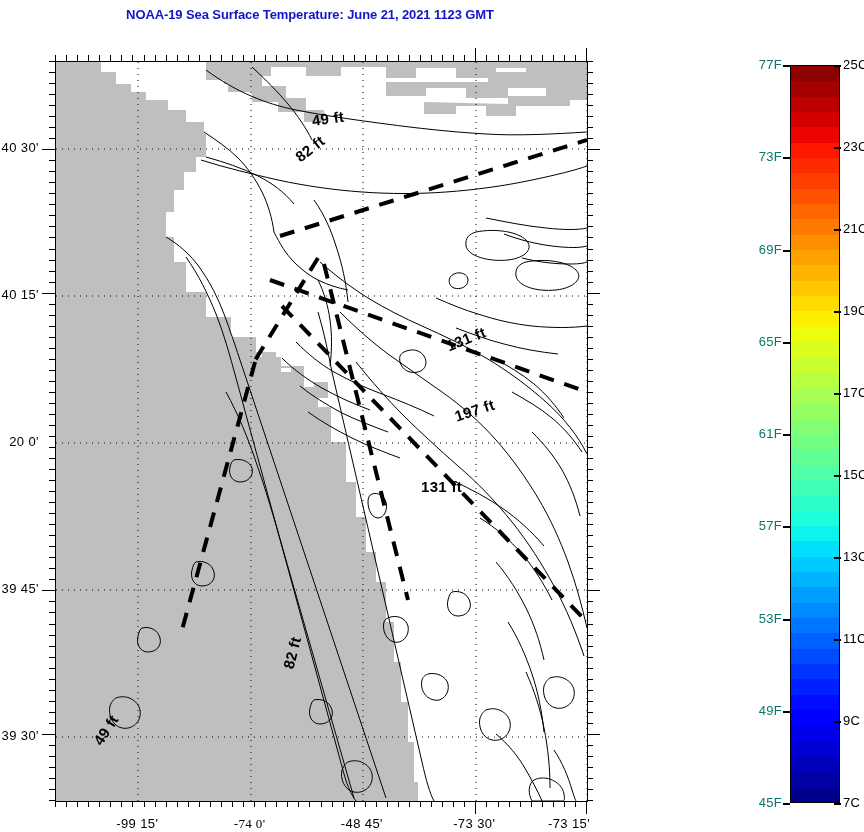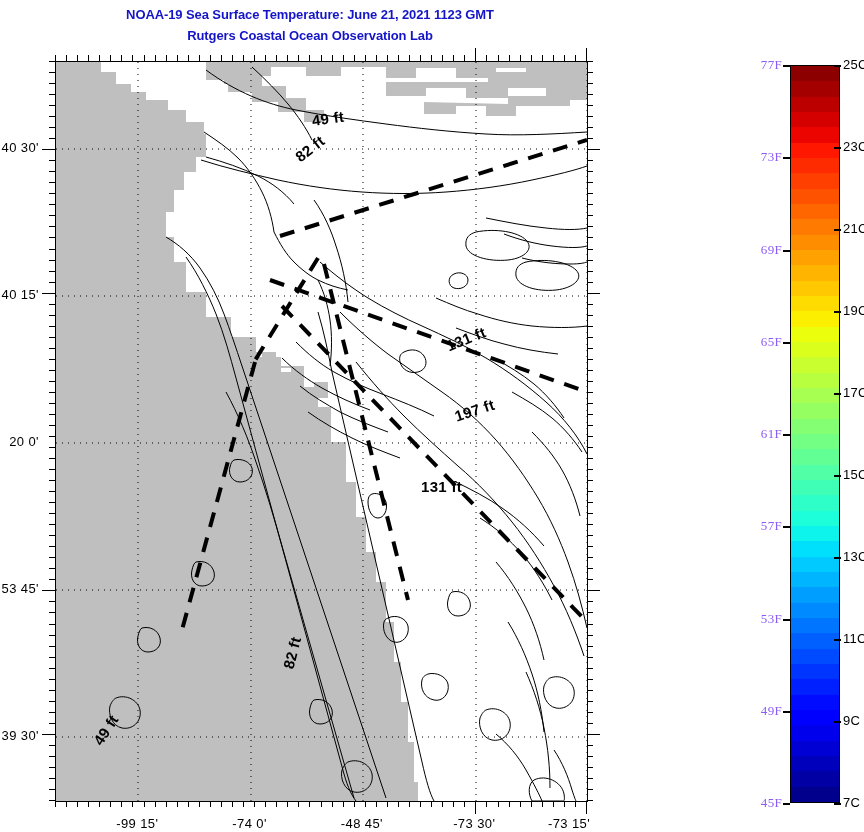--- a/index.html
+++ b/index.html
@@ -22,37 +22,36 @@
 
   .ylab{position:absolute;font-size:13px;color:#000;white-space:nowrap;
         text-align:right;letter-spacing:0.4px;}
   .xlab{position:absolute;font-size:13px;color:#000;white-space:nowrap;
         letter-spacing:0.4px;}
 
   
   #cbar{position:absolute;left:790px;top:65px;width:50px;height:738px;
         border:1px solid #000;box-sizing:border-box;}
   #cbar-grad{position:absolute;left:0;top:0;right:0;bottom:0;}
-  .cb-lab-left{position:absolute;font-size:13px;color:#8b5cf6;text-align:right;
-               white-space:nowrap;letter-spacing:0.3px;font-family:Liberation Serif, serif;}
+  .cb-lab-left{position:absolute;font-size:13px;color:#0f766e;text-align:right;
+               white-space:nowrap;letter-spacing:0.3px;}
   .cb-lab-right{position:absolute;font-size:13px;color:#000;text-align:left;
                 white-space:nowrap;letter-spacing:0.3px;}
   .cb-tick-l{position:absolute;background:#000;width:7px;height:2px;left:783px;}
   .cb-tick-r{position:absolute;background:#000;width:7px;height:2px;left:834px;}
 
   
   .depth{position:absolute;font-size:15px;font-weight:bold;color:#000;
          white-space:nowrap;letter-spacing:0.3px;}
 </style>
 </head>
 <body>
 
 <div id="title-block">
   <div>NOAA-19 Sea Surface Temperature:  June 21, 2021 1123 GMT</div>
-  <div>Rutgers Coastal Ocean Observation Lab</div>
 </div>
 
 <div id="plot">
   <svg width="531" height="739" viewBox="0 0 531 739">
 
     <g fill="#bfbfbf" stroke="none">
 
       <path d="M0,0 L45,0 L45,10 L60,10 L60,22 L75,22 L75,30 L90,30 L90,38 L112,38
                L112,48 L130,48 L130,60 L148,60 L148,72 L150,72 L150,95 L140,95
                L140,110 L128,110 L128,128 L118,128 L118,150 L110,150 L110,175
@@ -446,26 +445,26 @@
     <div class="tick" style="top: 694.881px; height: 1px; width: 6px; left: 0px;"></div>
     <div class="tick" style="top: 705.91px; height: 1px; width: 6px; left: 0px;"></div>
     <div class="tick" style="top: 716.94px; height: 1px; width: 6px; left: 0px;"></div>
     <div class="tick" style="top: 727.97px; height: 1px; width: 6px; left: 0px;"></div>
     <div class="tick" style="top: 739px; height: 1px; width: 6px; left: 0px;"></div>
   </div>
 <div id="ylabels">
     <div class="ylab" style="left: 0px; width: 39px; top: 140.202px;">40 30'</div>
     <div class="ylab" style="left: 0px; width: 39px; top: 286.894px;">40 15'</div>
     <div class="ylab" style="left: 0px; width: 39px; top: 433.954px;">20 0'</div>
-    <div class="ylab" style="left: 0px; width: 39px; top: 581.015px;">53 45'</div>
+    <div class="ylab" style="left: 0px; width: 39px; top: 581.015px;">39 45'</div>
     <div class="ylab" style="left: 0px; width: 39px; top: 728.077px;">39 30'</div>
   </div>
 <div id="xlabels">
     <div class="xlab" style="left: 137.305px; top: 816px; transform: translateX(-50%);">-99 15'</div>
-    <div class="xlab" style="left: 249.612px; top: 816px; transform: translateX(-50%);">-74 0'</div>
+    <div class="xlab" style="left: 249.612px; top: 816px; transform: translateX(-50%); font-family: Liberation Serif, serif;">-74 0'</div>
     <div class="xlab" style="left: 361.918px; top: 816px; transform: translateX(-50%);">-48 45'</div>
     <div class="xlab" style="left: 474.224px; top: 816px; transform: translateX(-50%);">-73 30'</div>
     <div class="xlab" style="left: 569px; top: 816px; transform: translateX(-50%);">-73 15'</div>
   </div>
 
 <div id="depth-layer">
     <div class="depth" style="left: 312px; top: 112px; transform: rotate(-8deg); transform-origin: left center;">49 ft</div>
     <div class="depth" style="left: 297px; top: 150px; transform: rotate(-38deg); transform-origin: left center;">82 ft</div>
     <div class="depth" style="left: 447px; top: 338px; transform: rotate(-22deg); transform-origin: left center;">131 ft</div>
     <div class="depth" style="left: 455px; top: 408px; transform: rotate(-18deg); transform-origin: left center;">197 ft</div>

